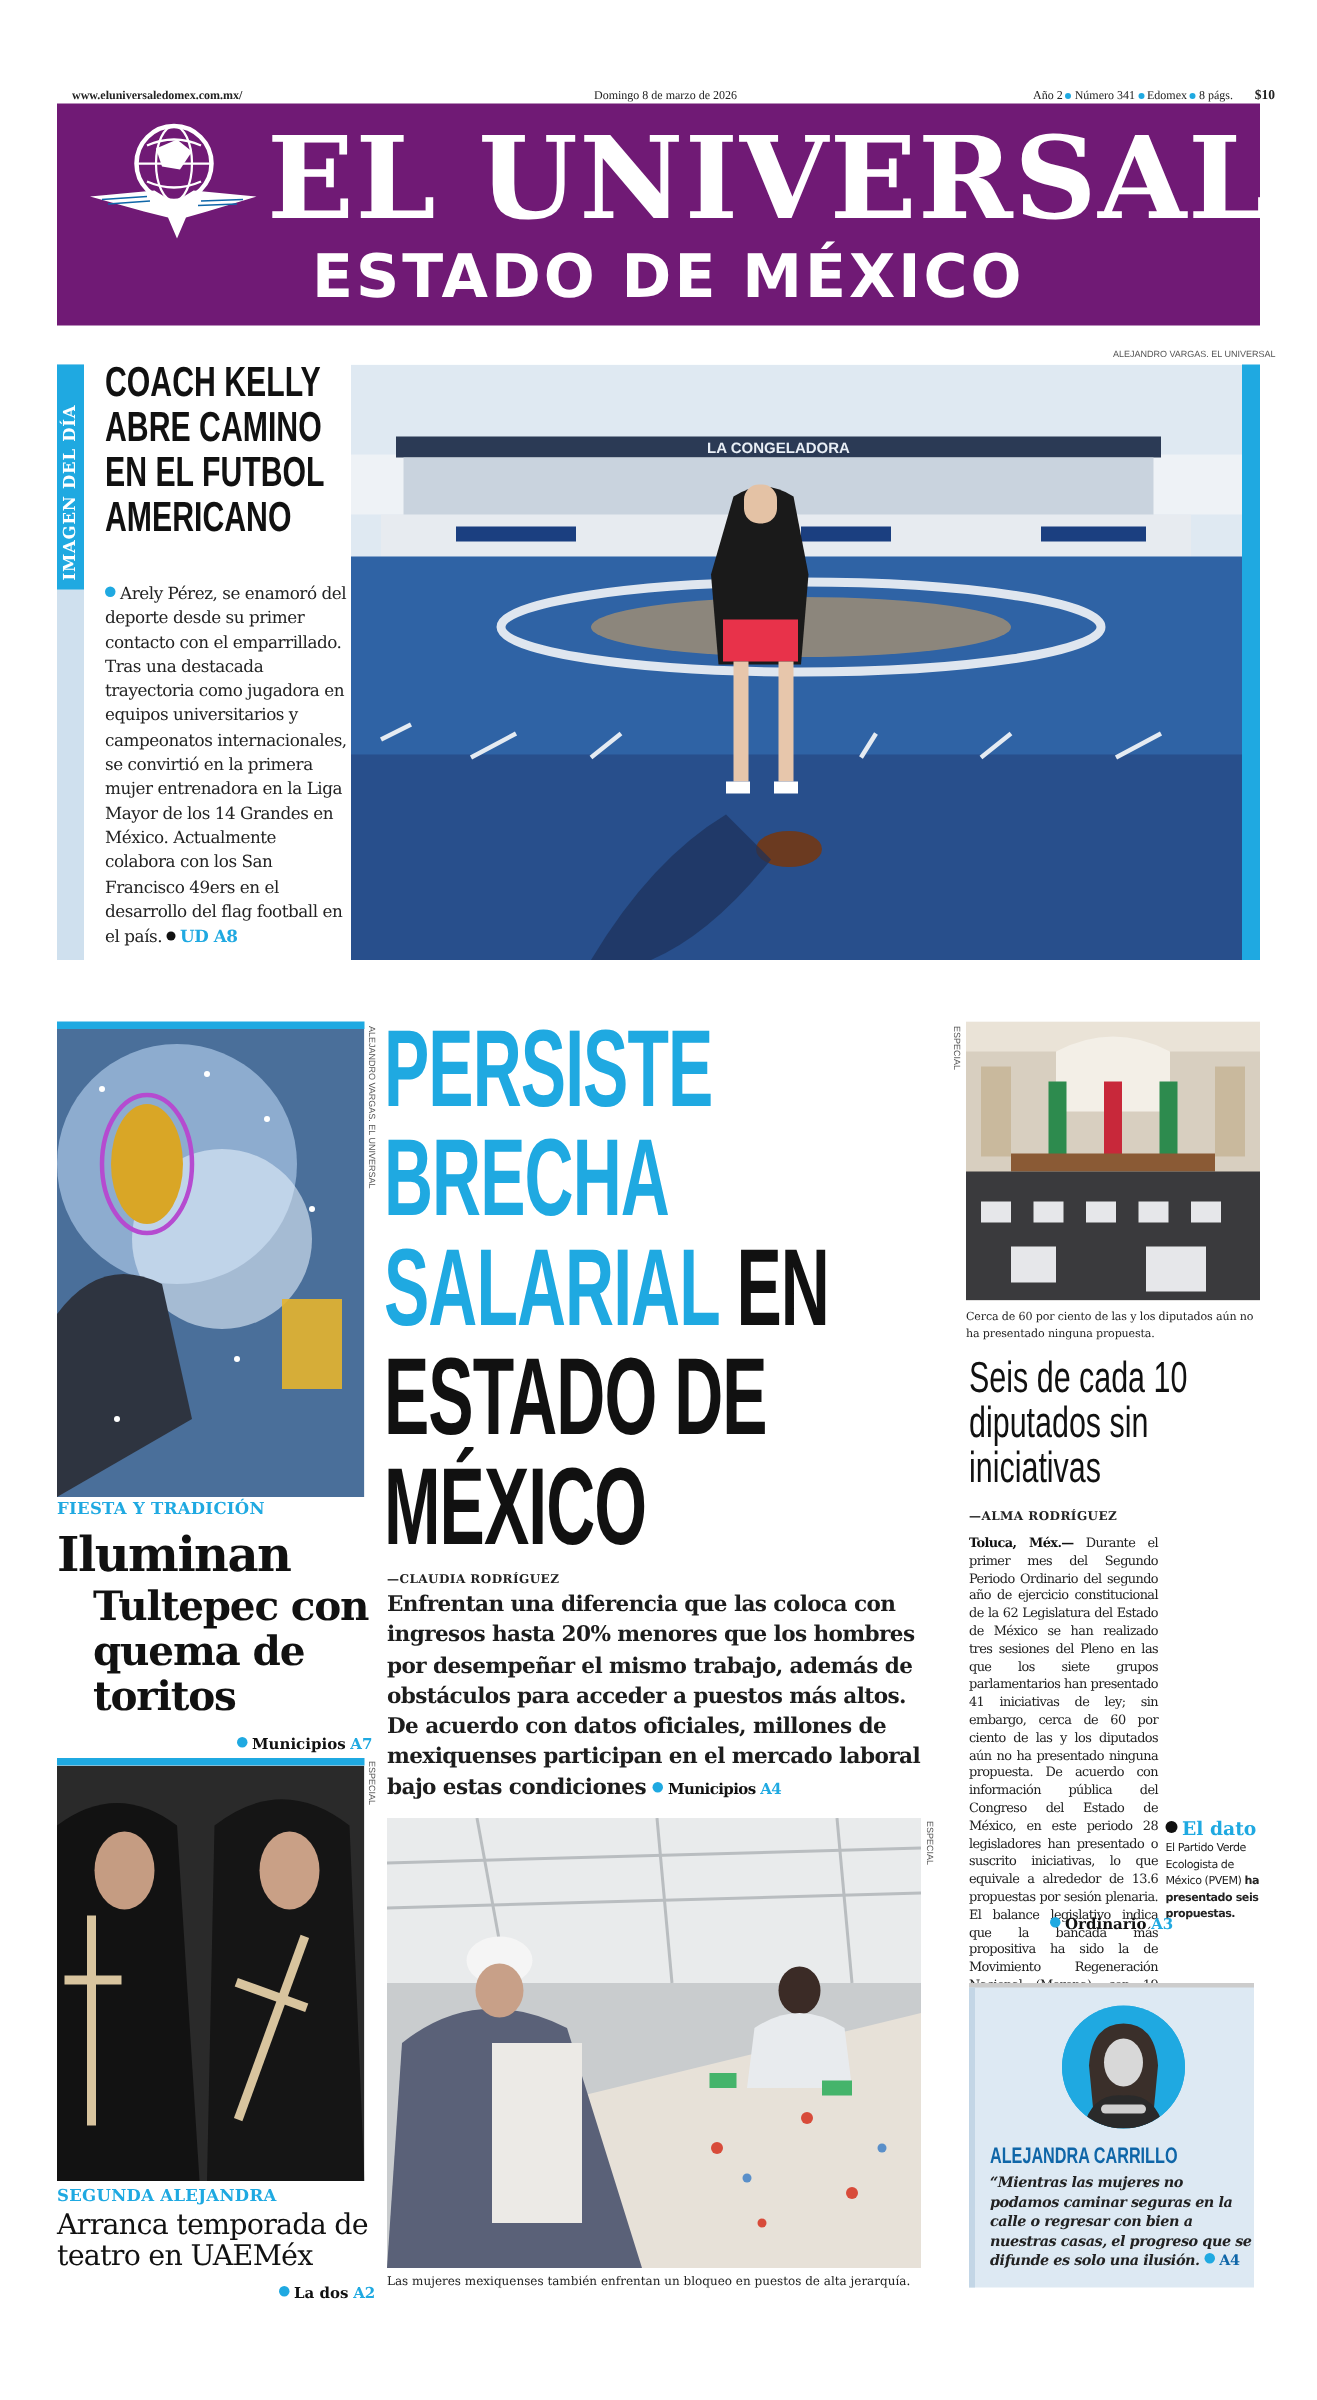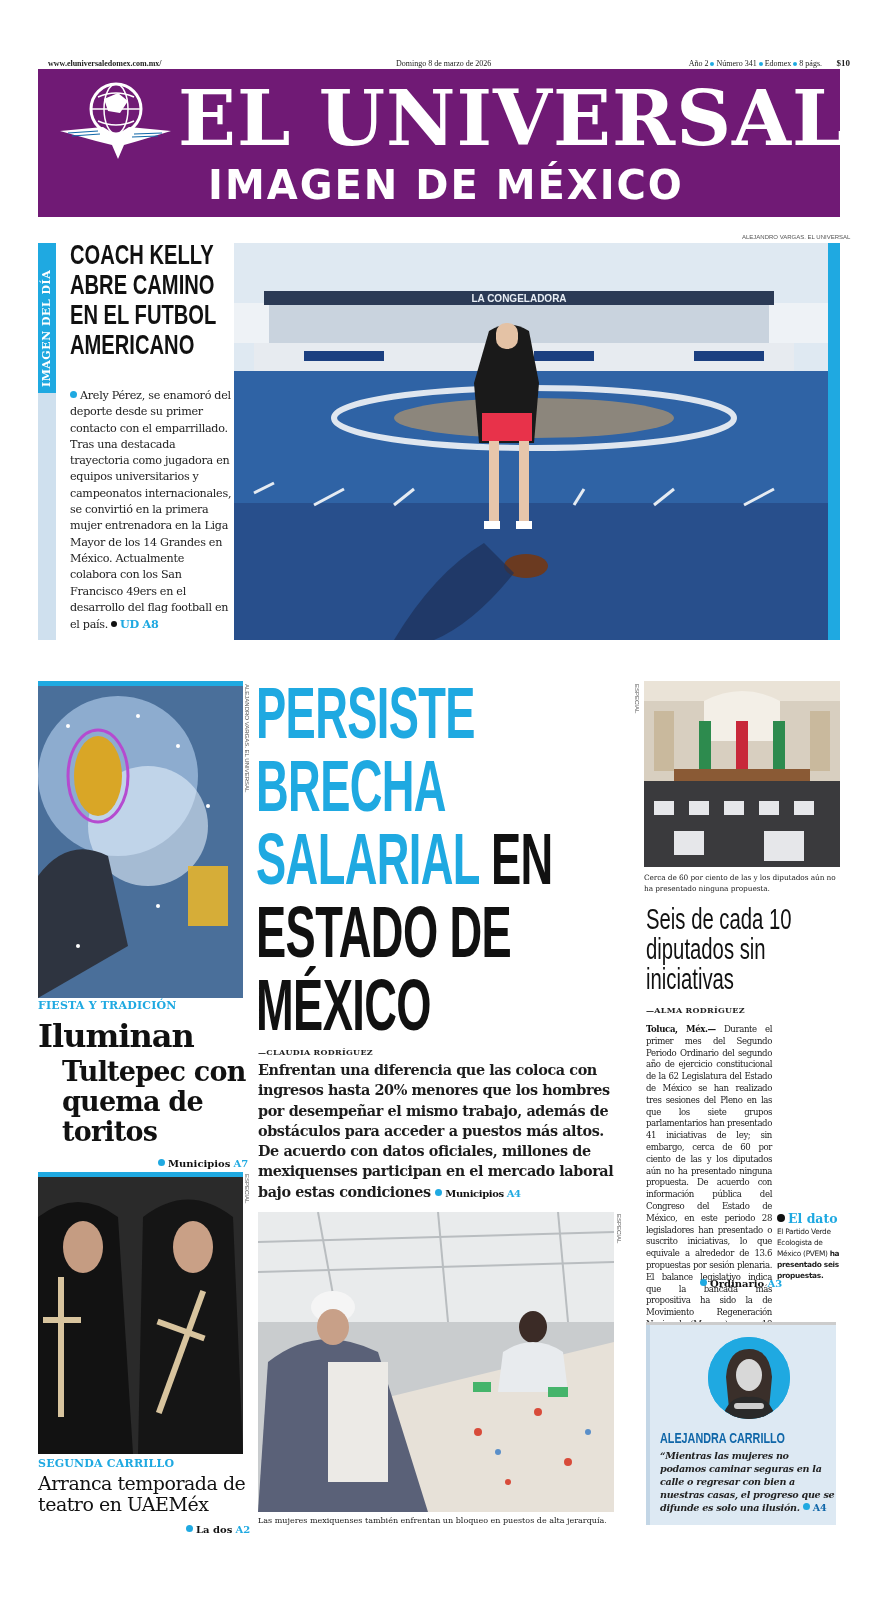--- a/index.html
+++ b/index.html
@@ -83,21 +83,21 @@
       <ellipse cx="58" cy="30" rx="12" ry="25" fill="none" stroke="#fff" stroke-width="1.5"></ellipse>
       <line x1="33" y1="30" x2="83" y2="30" stroke="#fff" stroke-width="1.5"></line>
       <path d="M40 18 Q58 10 76 18" fill="none" stroke="#fff" stroke-width="1.5"></path>
       <path d="M40 42 Q58 50 76 42" fill="none" stroke="#fff" stroke-width="1.5"></path>
       <path d="M46 20 L60 14 L70 22 L62 34 L50 32 Z" fill="#fff"></path>
       <path d="M2 52 L45 48 L58 56 L71 48 L113 52 L80 62 L66 66 L60 80 L54 66 L38 62 Z" fill="#fff"></path>
       <path d="M10 54 L40 52 M14 57 L42 55 M76 55 L104 54 M74 58 L100 57" stroke="#0f66a8" stroke-width="1"></path>
     </svg>
   </div>
   <div class="mast-title">EL UNIVERSAL</div>
-  <div class="mast-sub">IMAGEN DE MÉXICO</div>
+  <div class="mast-sub">ESTADO DE MÉXICO</div>
 </div>
 
 <div class="abs side-strip">
   <div class="tab">
       <span>IMAGEN DEL DÍA</span>
     </div>
 </div>
 <div class="abs headline-cond coach-title">
   <div>COACH KELLY</div>
   <div>ABRE CAMINO</div>
@@ -180,21 +180,21 @@
     <path d="M105 40 Q150 5 195 40 L205 277 L100 277 Z" fill="#151515"></path>
     <ellipse cx="45" cy="70" rx="20" ry="26" fill="#c59c82"></ellipse>
     <ellipse cx="155" cy="70" rx="20" ry="26" fill="#c9a086"></ellipse>
     <rect x="20" y="100" width="6" height="140" fill="#d8c49e"></rect>
     <rect x="5" y="140" width="38" height="6" fill="#d8c49e"></rect>
     <rect x="140" y="110" width="6" height="130" fill="#d8c49e" transform="rotate(20 143 175)"></rect>
     <rect x="118" y="150" width="50" height="6" fill="#d8c49e" transform="rotate(20 143 153)"></rect>
   </svg>
 </div>
 <div class="abs vcredit" style="left:244px;top:1174px;">ESPECIAL</div>
-<div class="abs kicker seg-kicker">SEGUNDA CARRILLO</div>
+<div class="abs kicker seg-kicker">SEGUNDA ALEJANDRA</div>
 <div class="abs arranca">Arranca temporada de teatro en UAEMéx</div>
 <div class="abs ref-right" style="left:186px;top:1524px;">
   <span class="dot-blue"></span><span class="ref-sec">La dos</span> <span class="ref-page">A2</span>
 </div>
 
 <div class="abs main-head">
   <div class="blue">PERSISTE</div>
   <div class="blue">BRECHA</div>
   <div><span class="blue">SALARIAL</span> <span class="black">EN</span></div>
   <div class="black">ESTADO DE</div>

